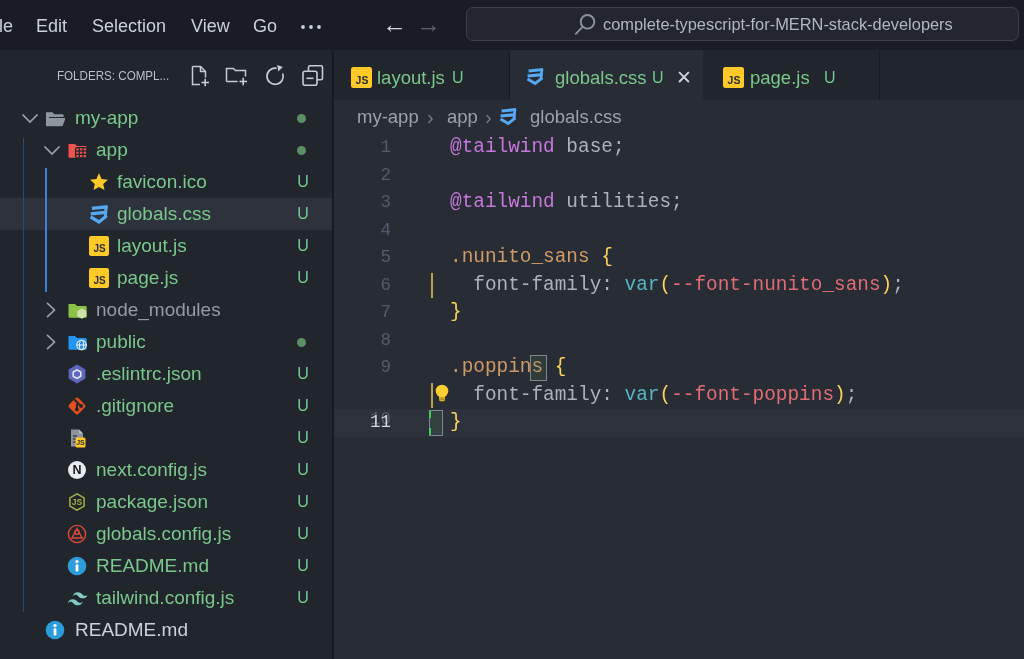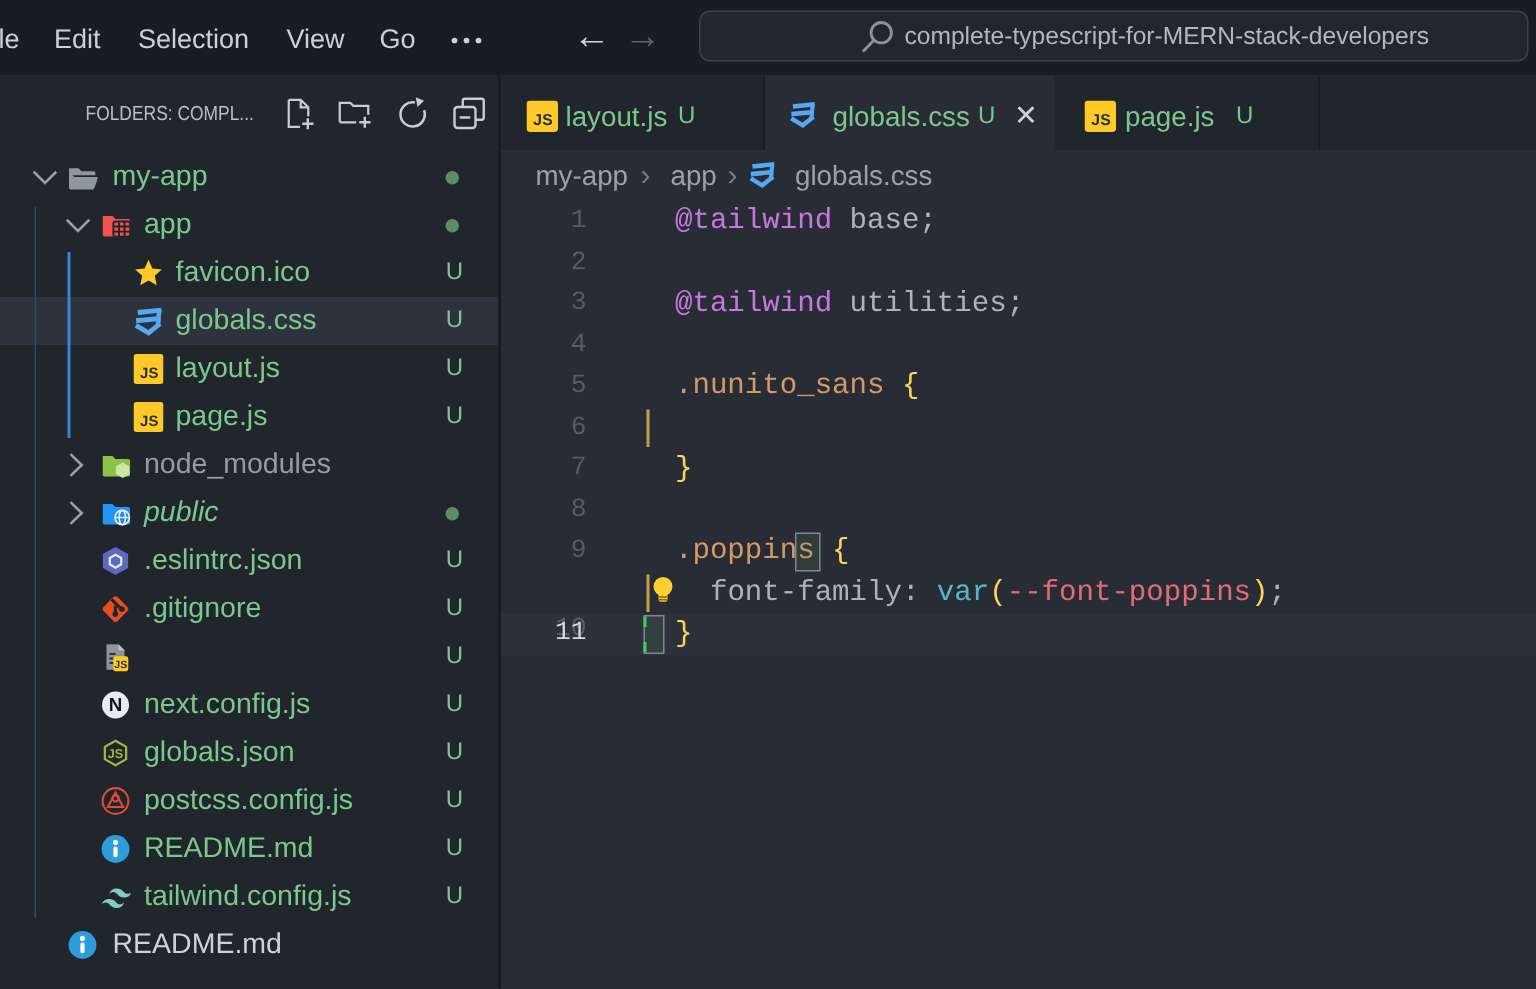--- a/index.html
+++ b/index.html
@@ -190,21 +190,21 @@
             <polyline points="5,2.8 12.5,10 5,17.2" fill="none" stroke="#9aa1ab" stroke-width="1.7"></polyline>
           </svg>
           <svg class="ticon" style="left:67px;" viewBox="0 0 20 20">
             <path d="M1.5 4 h6.5 l2 2 h8.5 a1.2 1.2 0 0 1 1.2 1.2 V16.5 a1.2 1.2 0 0 1 -1.2 1.2 H2.7 a1.2 1.2 0 0 1 -1.2 -1.2 z" fill="#2196f3"></path>
             <g stroke="#e6eef7" stroke-width="1.1" fill="#1e88e5">
               <circle cx="14.5" cy="13" r="4.8"></circle>
               <ellipse cx="14.5" cy="13" rx="2.1" ry="4.8"></ellipse>
               <line x1="9.7" y1="13" x2="19.3" y2="13"></line>
             </g>
           </svg>
-          <div class="label" style="left:96px;font-style:italic;">public</div>
+          <div class="label" style="left:96px;">public</div>
           <div class="dotg" style="top:12px;"></div>
         </div>
         <div class="row" style="top:308px;">
           <svg class="ticon" style="left:67px;" viewBox="0 0 20 20">
             <path d="M10 0.6 L18.4 5.4 V14.6 L10 19.4 L1.6 14.6 V5.4 z" fill="#5f68be"></path>
             <path d="M10 5.8 L13.8 8 V12.2 L10 14.4 L6.2 12.2 V8 z" fill="none" stroke="#e6e9f7" stroke-width="1.5"></path>
           </svg>
           <div class="label" style="left:96px;">.eslintrc.json</div>
           <div class="badge">U</div>
         </div>
@@ -241,32 +241,32 @@
             <text x="10" y="14.3" font-size="12.5" font-weight="bold" fill="#15171c" text-anchor="middle" font-family="Liberation Sans">N</text>
           </svg>
           <div class="label" style="left:96px;">next.config.js</div>
           <div class="badge">U</div>
         </div>
         <div class="row" style="top:436px;">
           <svg class="ticon" style="left:67px;" viewBox="0 0 20 20">
             <path d="M10 1.8 L17.1 5.9 V14.1 L10 18.2 L2.9 14.1 V5.9 z" fill="none" stroke="#a3b245" stroke-width="1.5"></path>
             <text x="10" y="13.4" font-size="8.5" font-weight="bold" fill="#a3b245" text-anchor="middle" font-family="Liberation Sans">JS</text>
           </svg>
-          <div class="label" style="left:96px;">globals.json</div>
+          <div class="label" style="left:96px;">package.json</div>
           <div class="badge">U</div>
         </div>
         <div class="row" style="top:468px;">
           <svg class="ticon" style="left:67px;" viewBox="0 0 20 20">
             <g stroke="#dd4a38" fill="none" stroke-width="1.4">
               <circle cx="10" cy="10" r="8.6"></circle>
               <path d="M10 4.5 L4.9 14 H15.1 z"></path>
               <circle cx="10" cy="8.2" r="2.1"></circle>
             </g>
           </svg>
-          <div class="label" style="left:96px;">postcss.config.js</div>
+          <div class="label" style="left:96px;">globals.config.js</div>
           <div class="badge">U</div>
         </div>
         <div class="row" style="top:500px;">
           <svg class="ticon" style="left:67px;" viewBox="0 0 20 20">
             <circle cx="10" cy="10" r="9.3" fill="#2d9cdb"></circle>
             <g fill="#fff">
               <circle cx="10" cy="5.6" r="1.7"></circle>
               <rect x="8.6" y="8.3" width="2.8" height="7.2" rx="1.2"></rect>
             </g>
           </svg>
@@ -353,20 +353,21 @@
       <div class="ln" style="top:0px;">1</div>
       <div class="cl" style="top:0px;"><span class="tk-at">@tailwind</span> base;</div>
       <div class="ln" style="top:27.5px;">2</div>
       <div class="ln" style="top:55px;">3</div>
       <div class="cl" style="top:55px;"><span class="tk-at">@tailwind</span> utilities;</div>
       <div class="ln" style="top:82.5px;">4</div>
       <div class="cl" style="top:82.5px;"></div>
       <div class="ln" style="top:110px;">5</div>
       <div class="cl" style="top:110px;"><span class="tk-cls">.nunito_sans</span> <span class="tk-brace">{</span></div>
       <div class="ln" style="top:137.5px;">6</div>
+      <div class="cl" style="top:137.5px;">  font-family: <span class="tk-var">var</span><span class="tk-brace">(</span><span class="tk-red">--font-nunito_sans</span><span class="tk-brace">)</span>;</div>
       <div class="ln" style="top:165px;">7</div>
       <div class="cl" style="top:165px;"><span class="tk-brace">}</span></div>
       <div class="ln" style="top:192.5px;">8</div>
       <div class="cl" style="top:192.5px;"></div>
       <div class="ln" style="top:220px;">9</div>
       <div class="cl" style="top:220px;"><span class="tk-cls">.poppins</span> <span class="tk-brace">{</span></div>
       <div class="ln" style="top:247.5px;margin-top:24px;">10</div>
       <div class="cl" style="top:247.5px;"><span class="bulbspace">  </span>font-family: <span class="tk-var">var</span><span class="tk-brace">(</span><span class="tk-red">--font-poppins</span><span class="tk-brace">)</span>;</div>
       <div class="ln" style="color:#d3d7de;top:275px;">11</div>
       <div class="cl" style="top:275px;"><span class="tk-brace">}</span></div>

